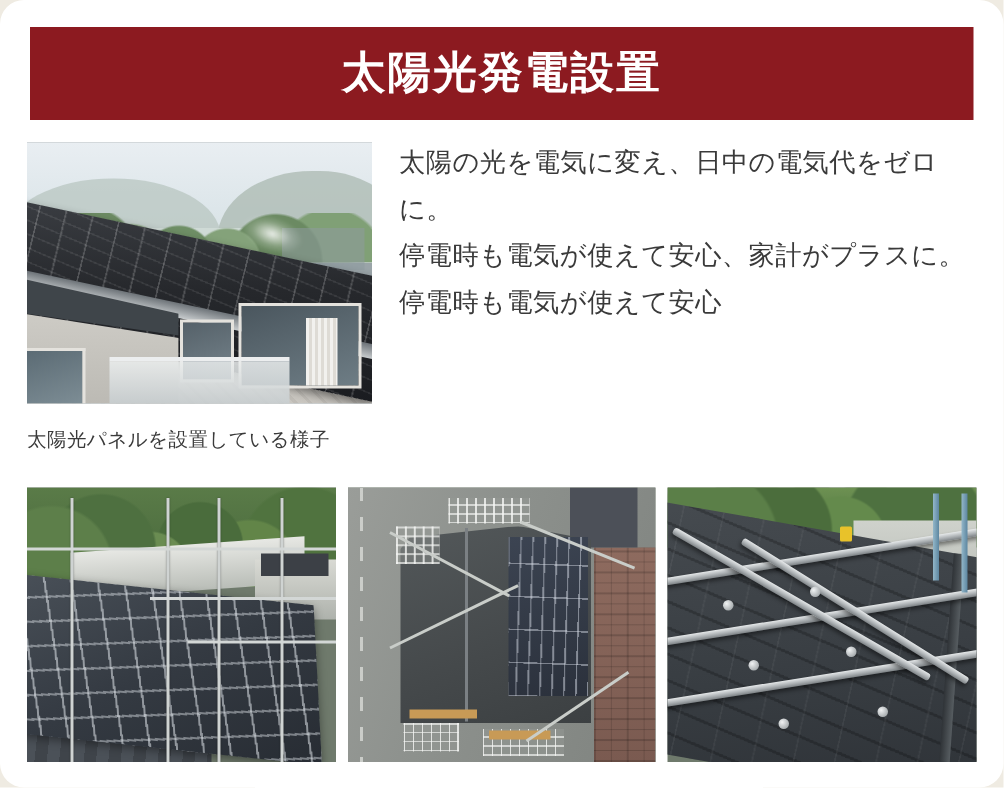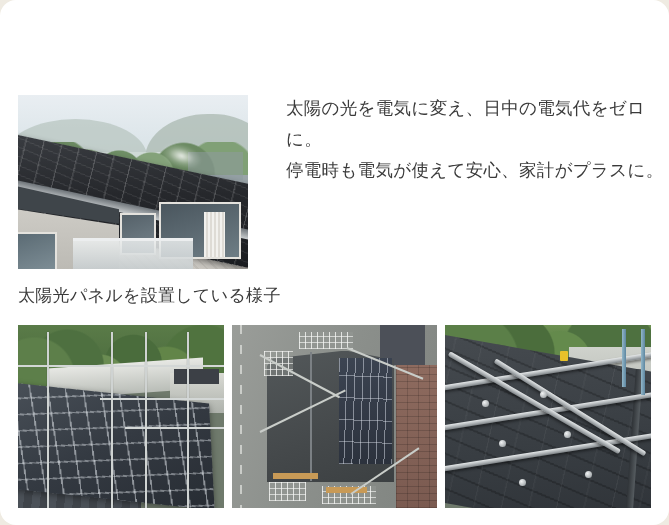--- a/index.html
+++ b/index.html
@@ -56,39 +56,39 @@
     position: absolute;
     left: 0;
     top: 2px;
     width: 230px;
     height: 174px;
     overflow: hidden;
     background: #9aa4a8;
   }
   #hero-desc {
     position: absolute;
-    left: 268px;
+    left: 248px;
     top: 0px;
     width: 383px;
   }
   #hero-desc p {
     margin: 0;
     color: #3a3a3a;
     font-size: 17.5px;
     line-height: 1.78;
     letter-spacing: 0.3px;
   }
 
   
   #gallery-caption {
     position: absolute;
     left: 18px;
     top: 284px;
     color: #3a3a3a;
-    font-size: 17px;
+    font-size: 13px;
     letter-spacing: 0.3px;
     line-height: 1.4;
   }
 
   
   #gallery {
     position: absolute;
     left: 18px;
     top: 325px;
     width: 633px;
@@ -349,20 +349,23 @@
     position: absolute; right: 6%; top: 24%; width: 7px; height: 76%;
     background: linear-gradient(90deg,#2f3337,#575d61);
     transform: rotate(4deg);
   }
 </style>
 </head>
 <body>
 
 <div id="card">
 
+  <div id="title-bar">
+    <span id="title-text">太陽光発電設置</span>
+  </div>
 
   <div id="hero-row">
 
     <div id="hero-photo">
       <div class="scene">
         <div class="sky-haze"></div>
         <div class="hill-far"></div>
         <div class="hill-far2"></div>
         <div class="treeline"></div>
         <div class="bg-building"></div>
@@ -376,20 +379,21 @@
         <div class="window-b"></div>
         <div class="window-a"></div>
         <div class="curtain"></div>
         <div class="balcony"></div>
       </div>
     </div>
 
     <div id="hero-desc">
       <p>太陽の光を電気に変え、日中の電気代をゼロに。</p>
       <p>停電時も電気が使えて安心、家計がプラスに。</p>
+      <p>停電時も電気が使えて安心</p>
     </div>
 
   </div>
 
   <div id="gallery-caption">太陽光パネルを設置している様子</div>
 
   <div id="gallery">
 
     <div class="gallery-item">
       <div class="scene">

